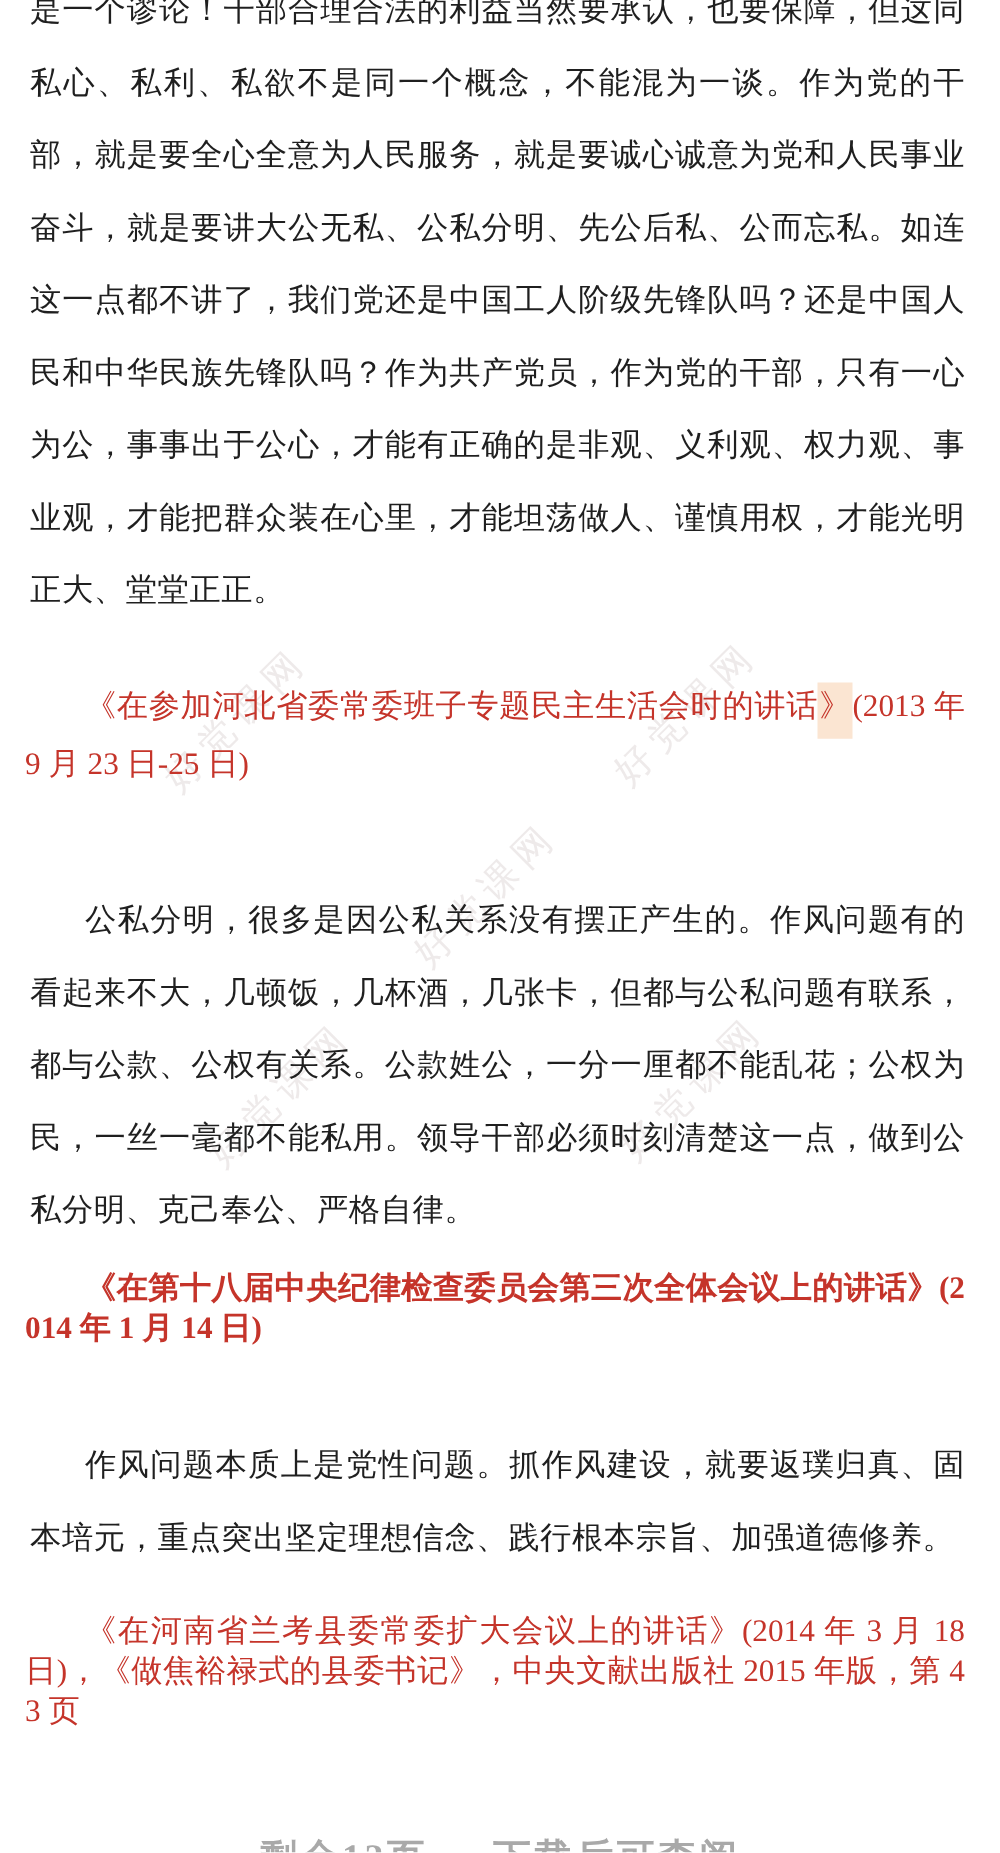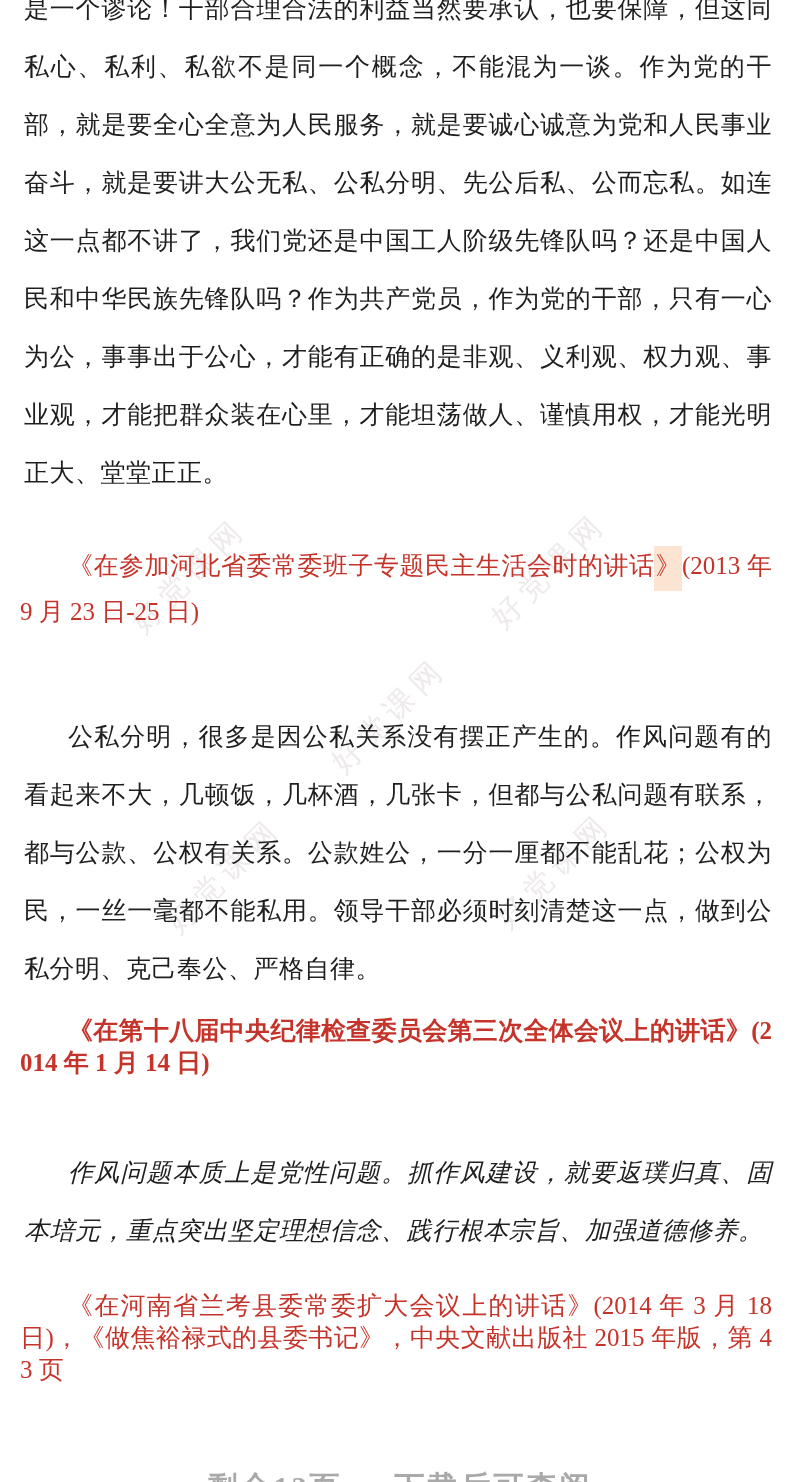--- a/index.html
+++ b/index.html
@@ -18,21 +18,21 @@
     line-height:58px;
     color:#1f1f1f;
     text-align:justify;
     text-justify:inter-character;
     word-break:break-all;
     letter-spacing:0.5px;
   }
   .indent-body { text-indent:44px; }
   .para-1 { margin-top:-20px; }
   .para-2 { margin-top:73px; }
-  .para-3 { margin-top:65px;font-style:italic; }
+  .para-3 { margin-top:65px; }
   .cite {
     margin:0 28px 0 20px;
     color:#c5342a;
     font-size:25px;
     text-align:justify;
     text-justify:inter-character;
     word-break:break-all;
     text-indent:48px;
   }
   .cite-1 { line-height:46px; margin-top:41px; }

